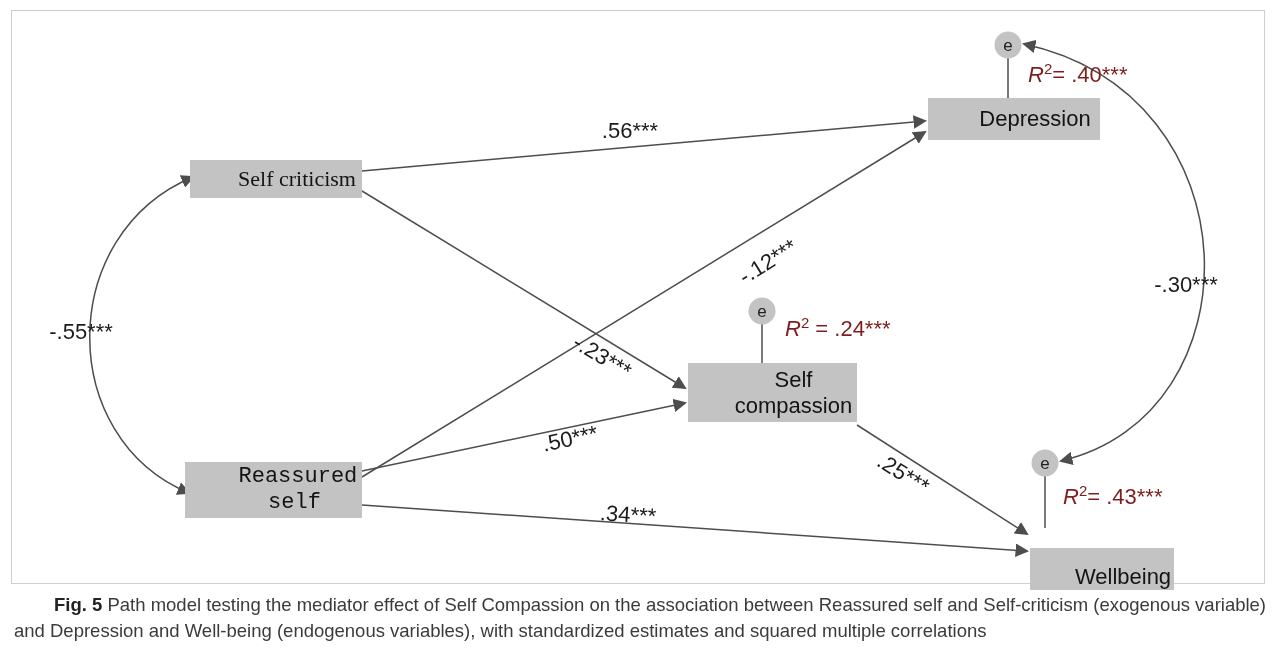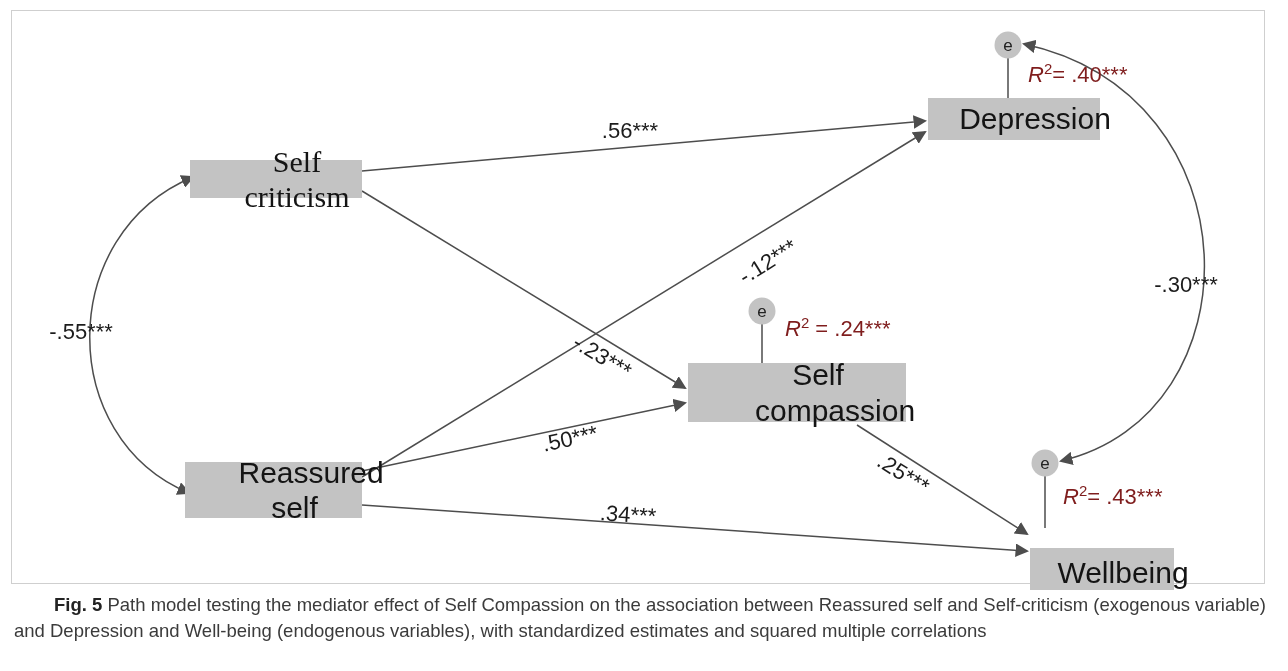--- a/index.html
+++ b/index.html
@@ -7,21 +7,21 @@
     width:1288px;height:671px;position:relative;background:#ffffff;
     font-family:"Liberation Sans", sans-serif;overflow:hidden;color:#111;
   }
   .panel-border{
     position:absolute;left:11px;top:10px;width:1254px;height:574px;
     border:1px solid #cfcfcf;box-sizing:border-box;background:transparent;
   }
   svg.canvas{position:absolute;left:0;top:0;}
   .node{
     position:absolute;background:#c3c3c3;display:flex;align-items:center;justify-content:center;
-    text-align:center;font-size:30px;color:#141414;line-height:1.18;box-sizing:border-box;padding-left:42px;
+    text-align:center;font-size:22px;color:#141414;line-height:1.18;box-sizing:border-box;padding-left:42px;
   }
   .node .label{display:inline-block;}
   .node--reassured .label{max-width:112px;}
   .node--scomp .label{max-width:126px;}
   .plabel{
     position:absolute;font-size:22px;color:#1c1c1c;white-space:nowrap;
     transform:translate(-50%,-50%);
   }
   .err{
     position:absolute;width:27px;height:27px;border-radius:50%;background:#c3c3c3;
@@ -60,24 +60,24 @@
   <path d="M1024,44 C1258,95 1258,415 1061,461" fill="none" stroke="#4d4d4d" stroke-width="1.5" marker-start="url(#arr)" marker-end="url(#arr)"></path>
 
   <line x1="1008" y1="58" x2="1008" y2="98" stroke="#4d4d4d" stroke-width="1.5"></line>
   <line x1="762" y1="324" x2="762" y2="363" stroke="#4d4d4d" stroke-width="1.5"></line>
   <line x1="1045" y1="476" x2="1045" y2="528" stroke="#4d4d4d" stroke-width="1.5"></line>
 </svg>
 
 <div class="node" style="left:190px;top:160px;width:172px;height:38px;font-family:Liberation Serif, serif;">
   <span class="label">Self criticism</span>
 </div>
-<div class="node node--reassured" style="left:185px;top:462px;width:177px;height:56px;">
+<div class="node node--reassured" style="left:185px;top:462px;width:177px;height:56px;font-family:Liberation Mono, monospace;">
   <span class="label">Reassured self</span>
 </div>
-<div class="node node--scomp" style="left:688px;top:363px;width:218px;height:59px;">
+<div class="node node--scomp" style="left:688px;top:363px;width:169px;height:59px;">
   <span class="label">Self compassion</span>
 </div>
 <div class="node" style="left:928px;top:98px;width:172px;height:42px;">
   <span class="label">Depression</span>
 </div>
 <div class="node" style="left:1030px;top:548px;width:144px;height:42px;align-items:flex-end;">
   <span class="label">Wellbeing</span>
 </div>
 
 <div class="err" style="left:1008px;top:45px;">e</div>

